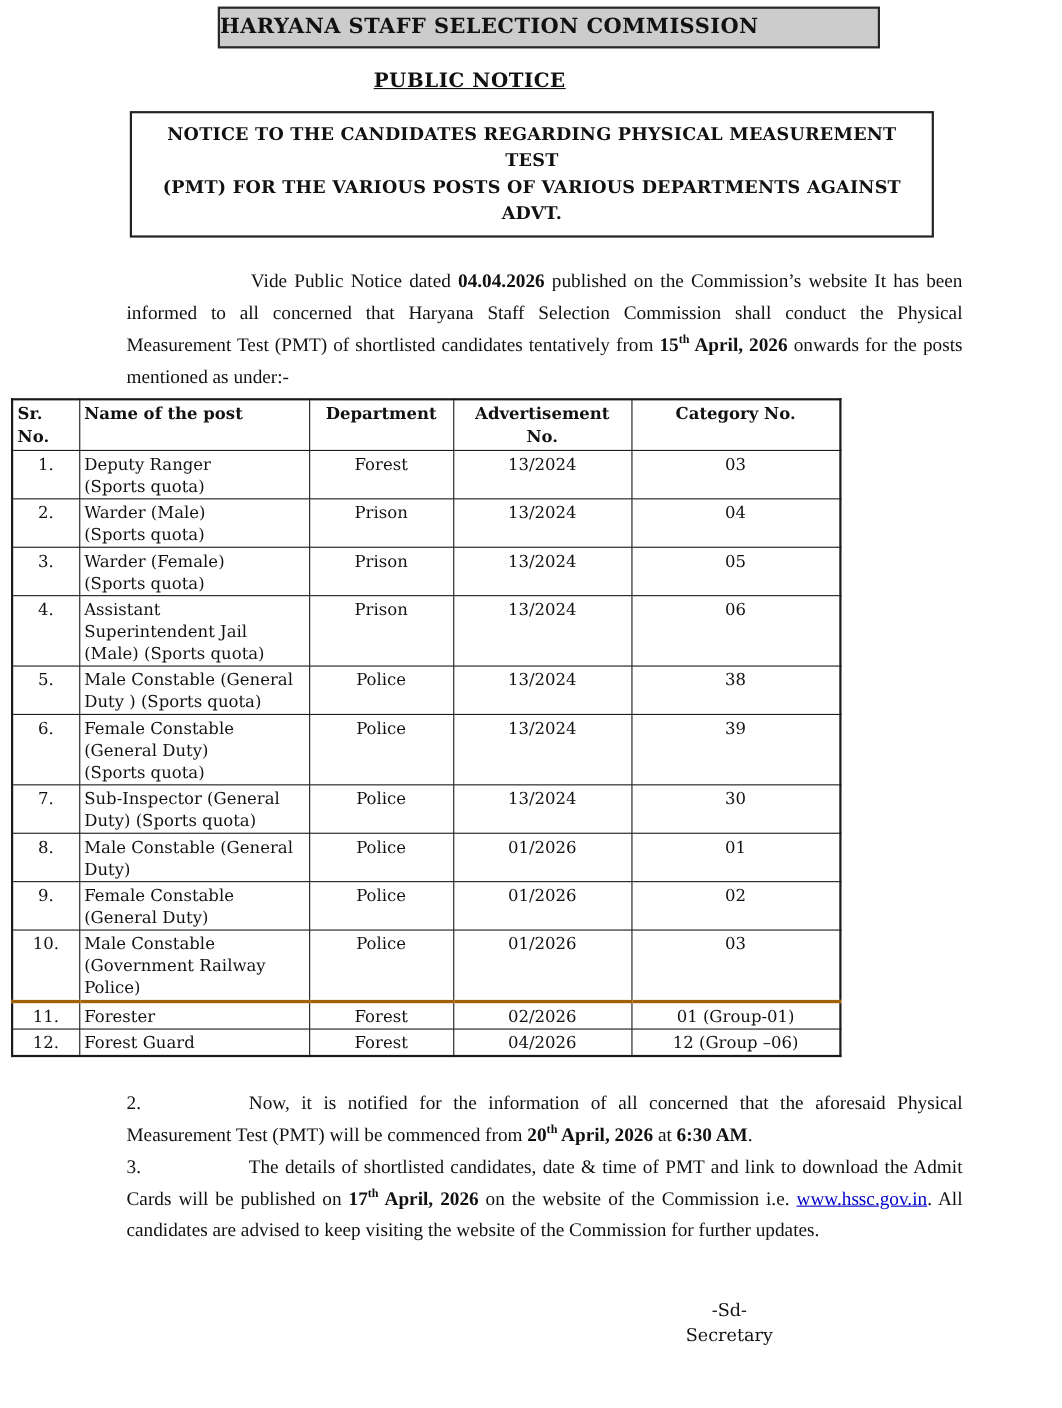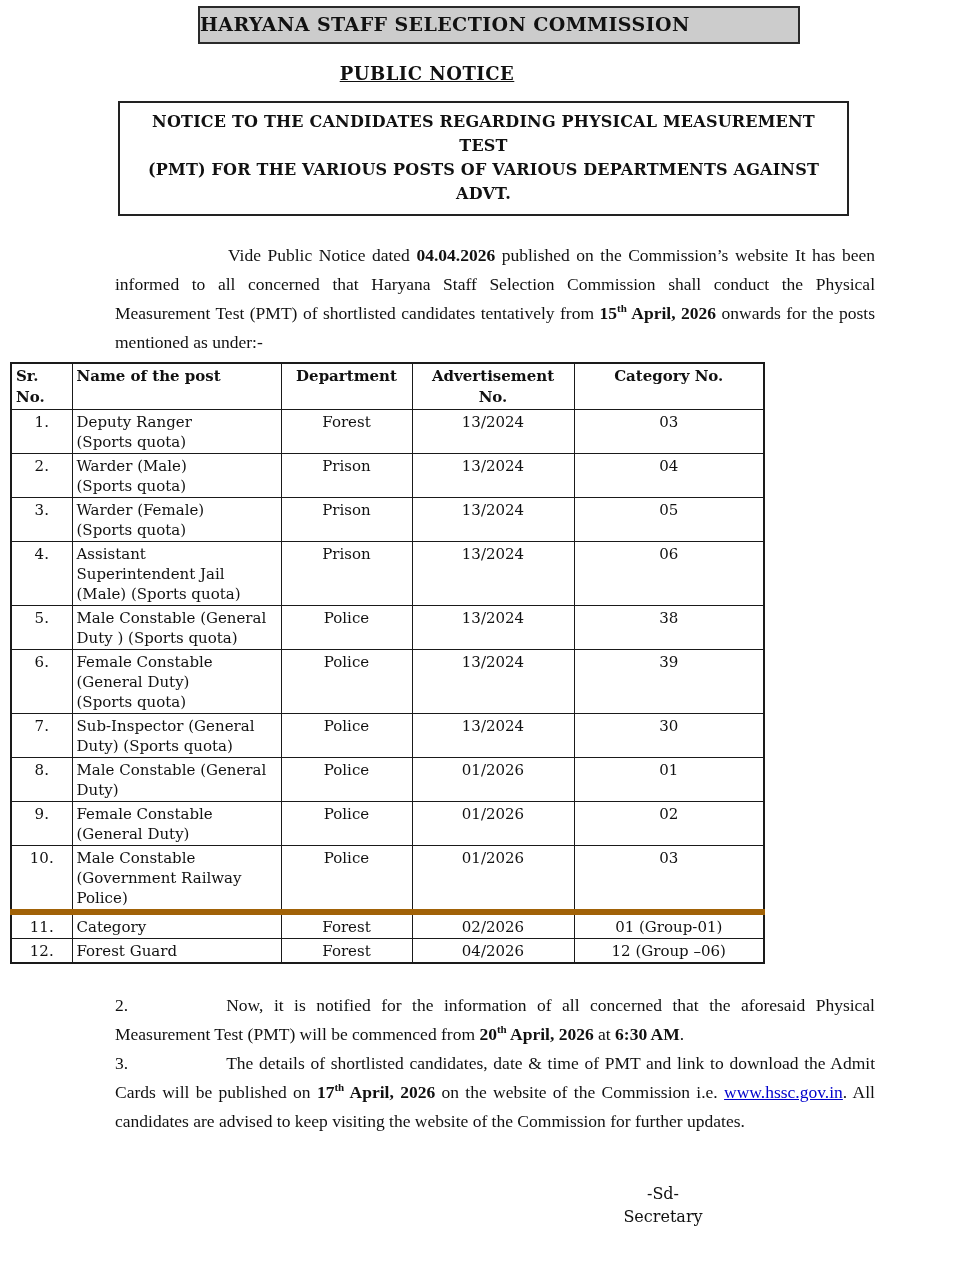--- a/index.html
+++ b/index.html
@@ -87,21 +87,21 @@
   col.c-sr{width:61px;}
   col.c-name{width:209px;}
   col.c-dept{width:131px;}
   col.c-advt{width:162px;}
   col.c-cat{width:190px;}
   th.h-sr{text-align:left;padding-left:7px;}
   th.h-name{text-align:left;padding-left:6px;}
   td.cell-sr{text-align:center;}
   td.cell-name{text-align:left;padding-left:6px;white-space:pre-line;}
   td.cell-dept, td.cell-advt, td.cell-cat{text-align:center;}
-  tr.thick-top td{border-top:6px solid #a16207;}
+  tr.thick-top td{border-top:3px solid #a16207;}
   
   .footer{position:relative;margin-top:46px;height:110px;}
   .sig{
     margin-left:498px;
     width:330px;
     text-align:center;
     font-family:"DejaVu Serif",serif;
     font-size:16px;
     line-height:23px;
   }
@@ -224,21 +224,21 @@
           <td class="cell-sr">10.</td>
           <td class="cell-name">Male Constable
 (Government Railway
 Police)</td>
           <td class="cell-dept">Police</td>
           <td class="cell-advt">01/2026</td>
           <td class="cell-cat">03</td>
         </tr>
         <tr class="thick-top">
           <td class="cell-sr">11.</td>
-          <td class="cell-name">Category</td>
+          <td class="cell-name">Forester</td>
           <td class="cell-dept">Forest</td>
           <td class="cell-advt">02/2026</td>
           <td class="cell-cat">01 (Group-01)</td>
         </tr>
         <tr>
           <td class="cell-sr">12.</td>
           <td class="cell-name">Forest Guard</td>
           <td class="cell-dept">Forest</td>
           <td class="cell-advt">04/2026</td>
           <td class="cell-cat">12 (Group –06)</td>

